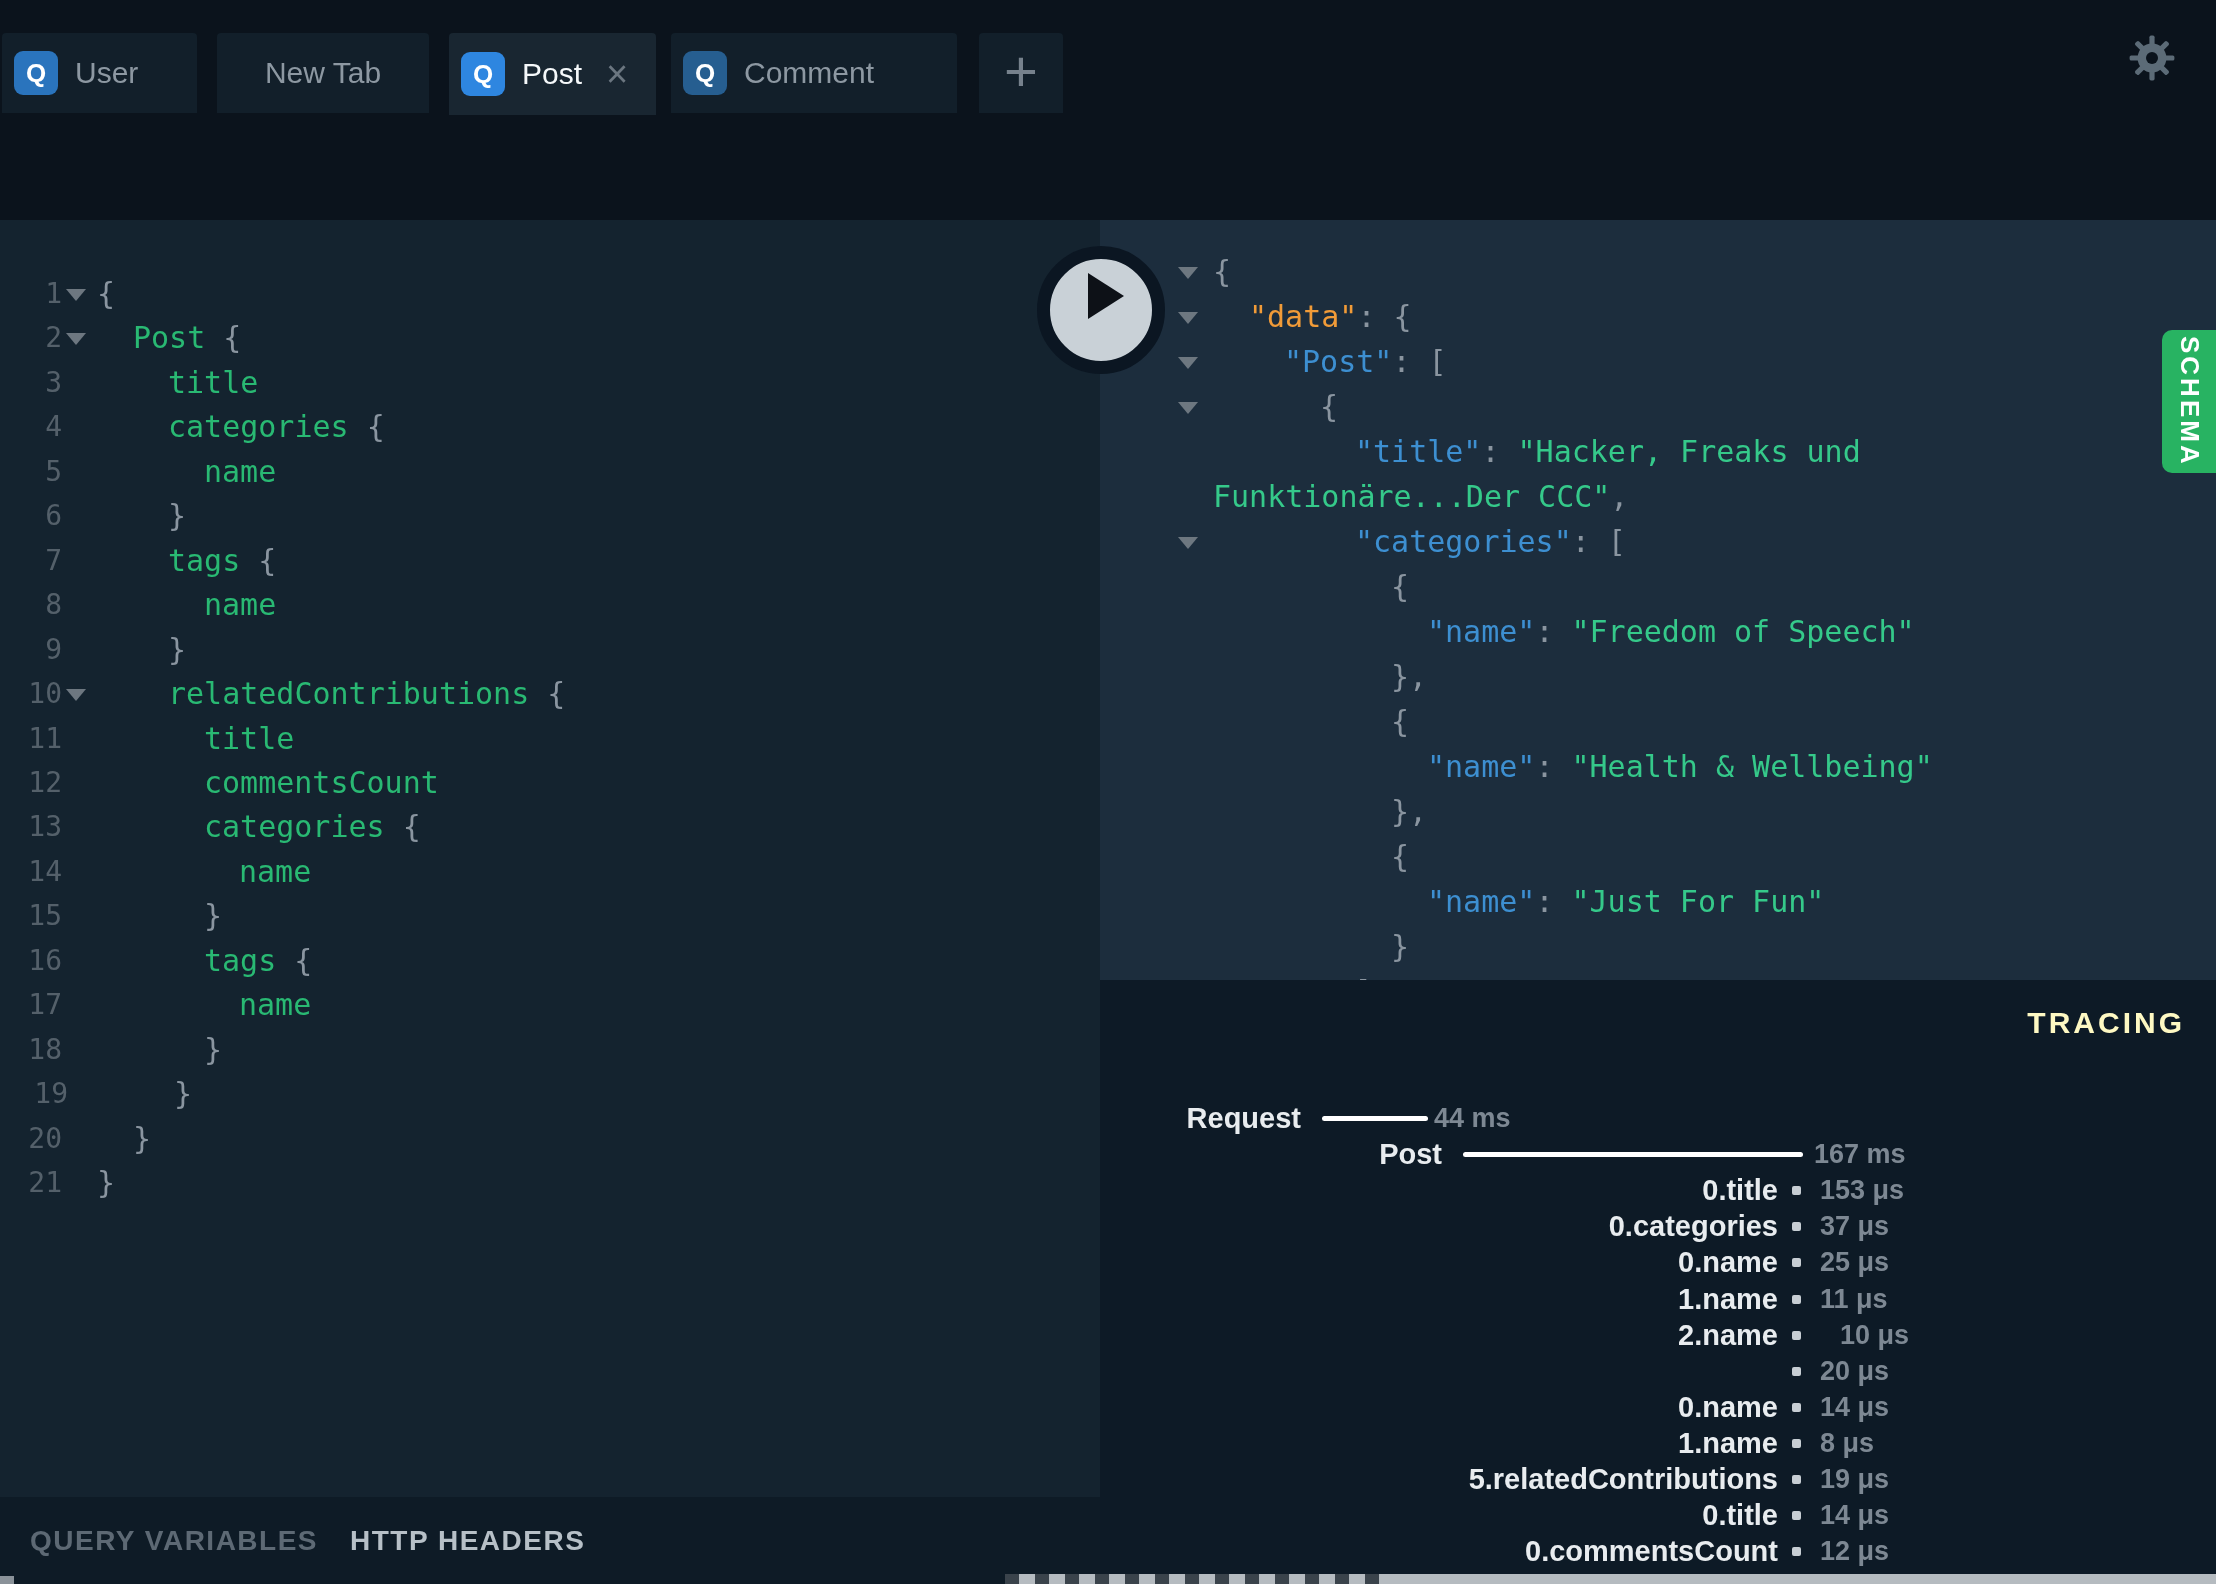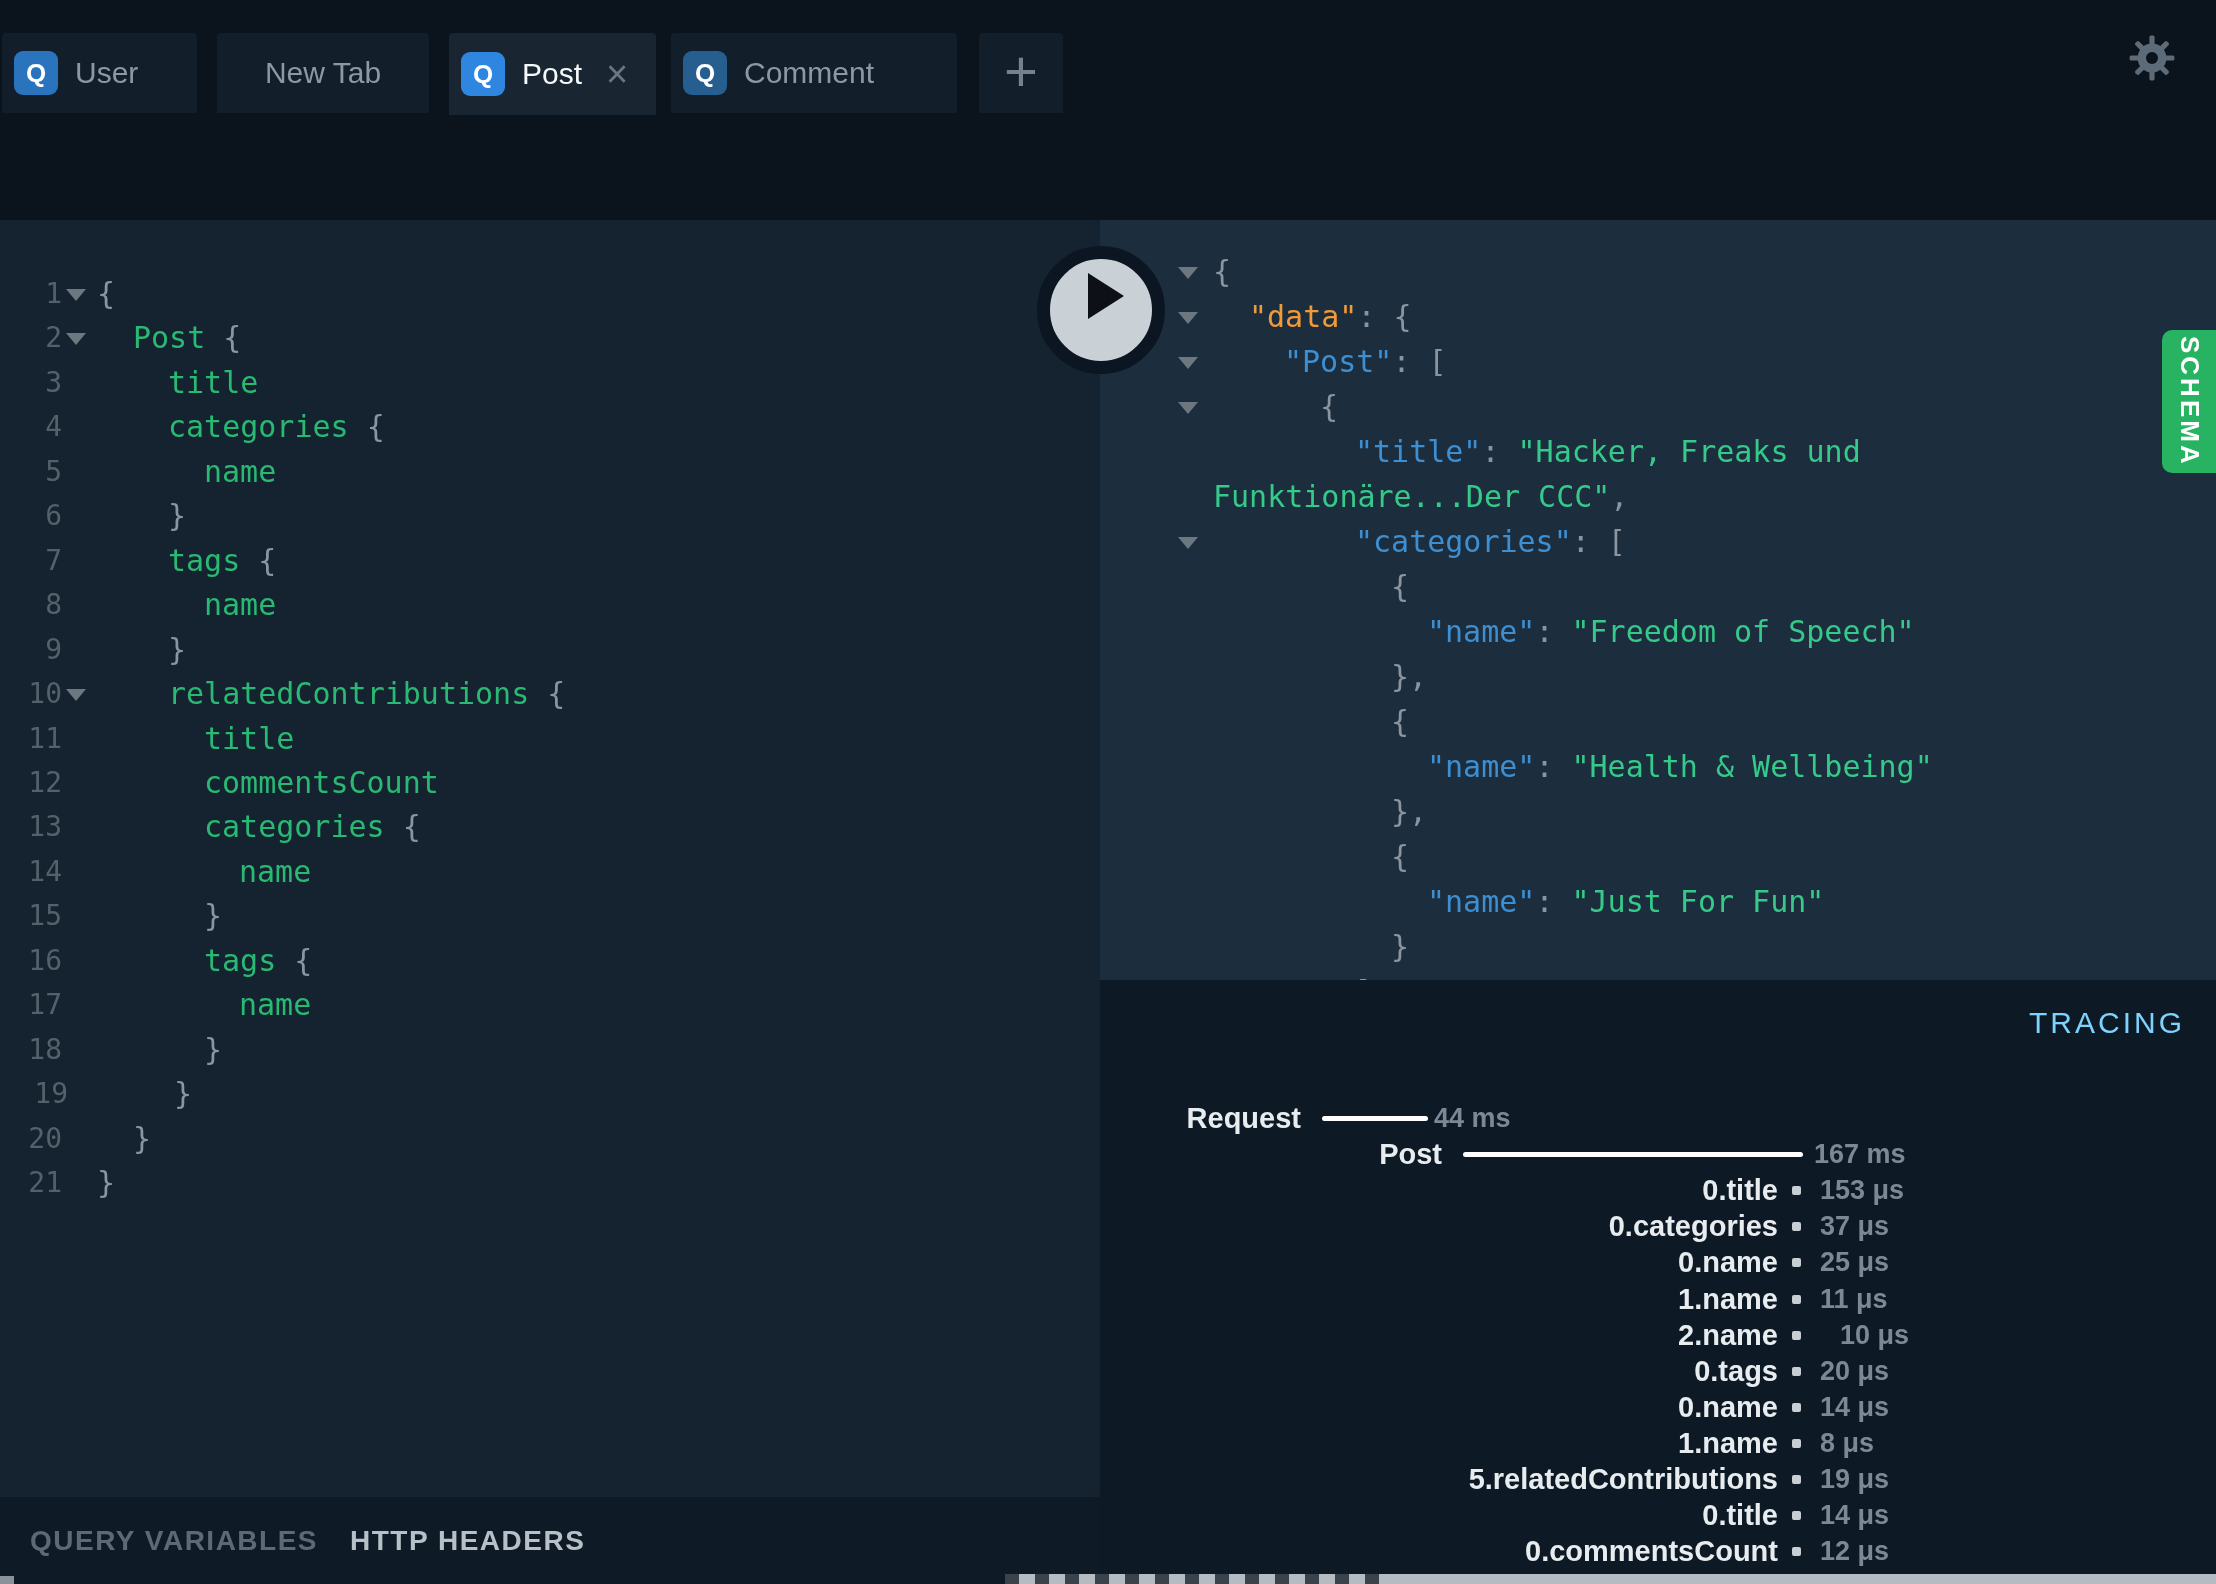--- a/index.html
+++ b/index.html
@@ -62,21 +62,21 @@
   .tk-g { color:#29b973; }
   .tk-b { color:#3d8fd1; }
   .tk-o { color:#f19b38; }
   .tk-v { color:#35c98a; }
   
   .qvbar { position:absolute; left:0; top:1497px; width:1100px; height:87px; background:#0e1b26; display:flex; align-items:center; }
   .qv-label { margin-left:30px; font-size:28px; font-weight:bold; letter-spacing:1.5px; color:#5d6974; }
   .hh-label { margin-left:32px; font-size:28px; font-weight:bold; letter-spacing:1.5px; color:#b7c0c7; }
   
   .tracing { position:absolute; left:1100px; top:980px; width:1116px; height:604px; background:#0d1a26; overflow:hidden; }
-  .tracing-title { position:absolute; right:31px; top:26px; font-size:30px; font-weight:normal; letter-spacing:3px; color:#7dd3fc; }
+  .tracing-title { position:absolute; right:31px; top:26px; font-size:30px; font-weight:bold; letter-spacing:3px; color:#fef9c3; }
   .trow { position:absolute; left:0; width:1116px; height:36px;font-weight:bold; }
   .trow .tlabel { position:absolute; top:0; text-align:right; color:#e8ecef; font-size:29px; line-height:36px; }
   .trow .tdot { position:absolute; width:9px; height:9px; border-radius:2px; background:#c7ced4; top:14px; }
   .trow .tvalue { position:absolute; top:0; color:#7d8893; font-size:27px; line-height:36px; }
   .trow .tbar { position:absolute; height:5px; border-radius:3px; background:#ffffff; top:16px; }
   
   .play {
     position:absolute; left:1037px; top:246px; width:128px; height:128px; border-radius:50%;
     background:#c9d1d7; border:13px solid #0b1622; padding:0;
   }
@@ -232,21 +232,20 @@
           <span class="tlabel" style="left: 0px; width: 678px;">1.name</span>
           <span class="tdot" style="left: 692px;"></span>
           <span class="tvalue" style="left: 720px;">11 μs</span>
         </div>
         <div class="trow" style="top: 337px;">
           <span class="tlabel" style="left: 0px; width: 678px;">2.name</span>
           <span class="tdot" style="left: 692px;"></span>
           <span class="tvalue" style="left: 740px;">10 μs</span>
         </div>
         <div class="trow" style="top: 373px;">
-          <span class="tlabel" style="left: 0px; width: 678px;">0.tags</span>
           <span class="tdot" style="left: 692px;"></span>
           <span class="tvalue" style="left: 720px;">20 μs</span>
         </div>
         <div class="trow" style="top: 409px;">
           <span class="tlabel" style="left: 0px; width: 678px;">0.name</span>
           <span class="tdot" style="left: 692px;"></span>
           <span class="tvalue" style="left: 720px;">14 μs</span>
         </div>
         <div class="trow" style="top: 445px;">
           <span class="tlabel" style="left: 0px; width: 678px;">1.name</span>

